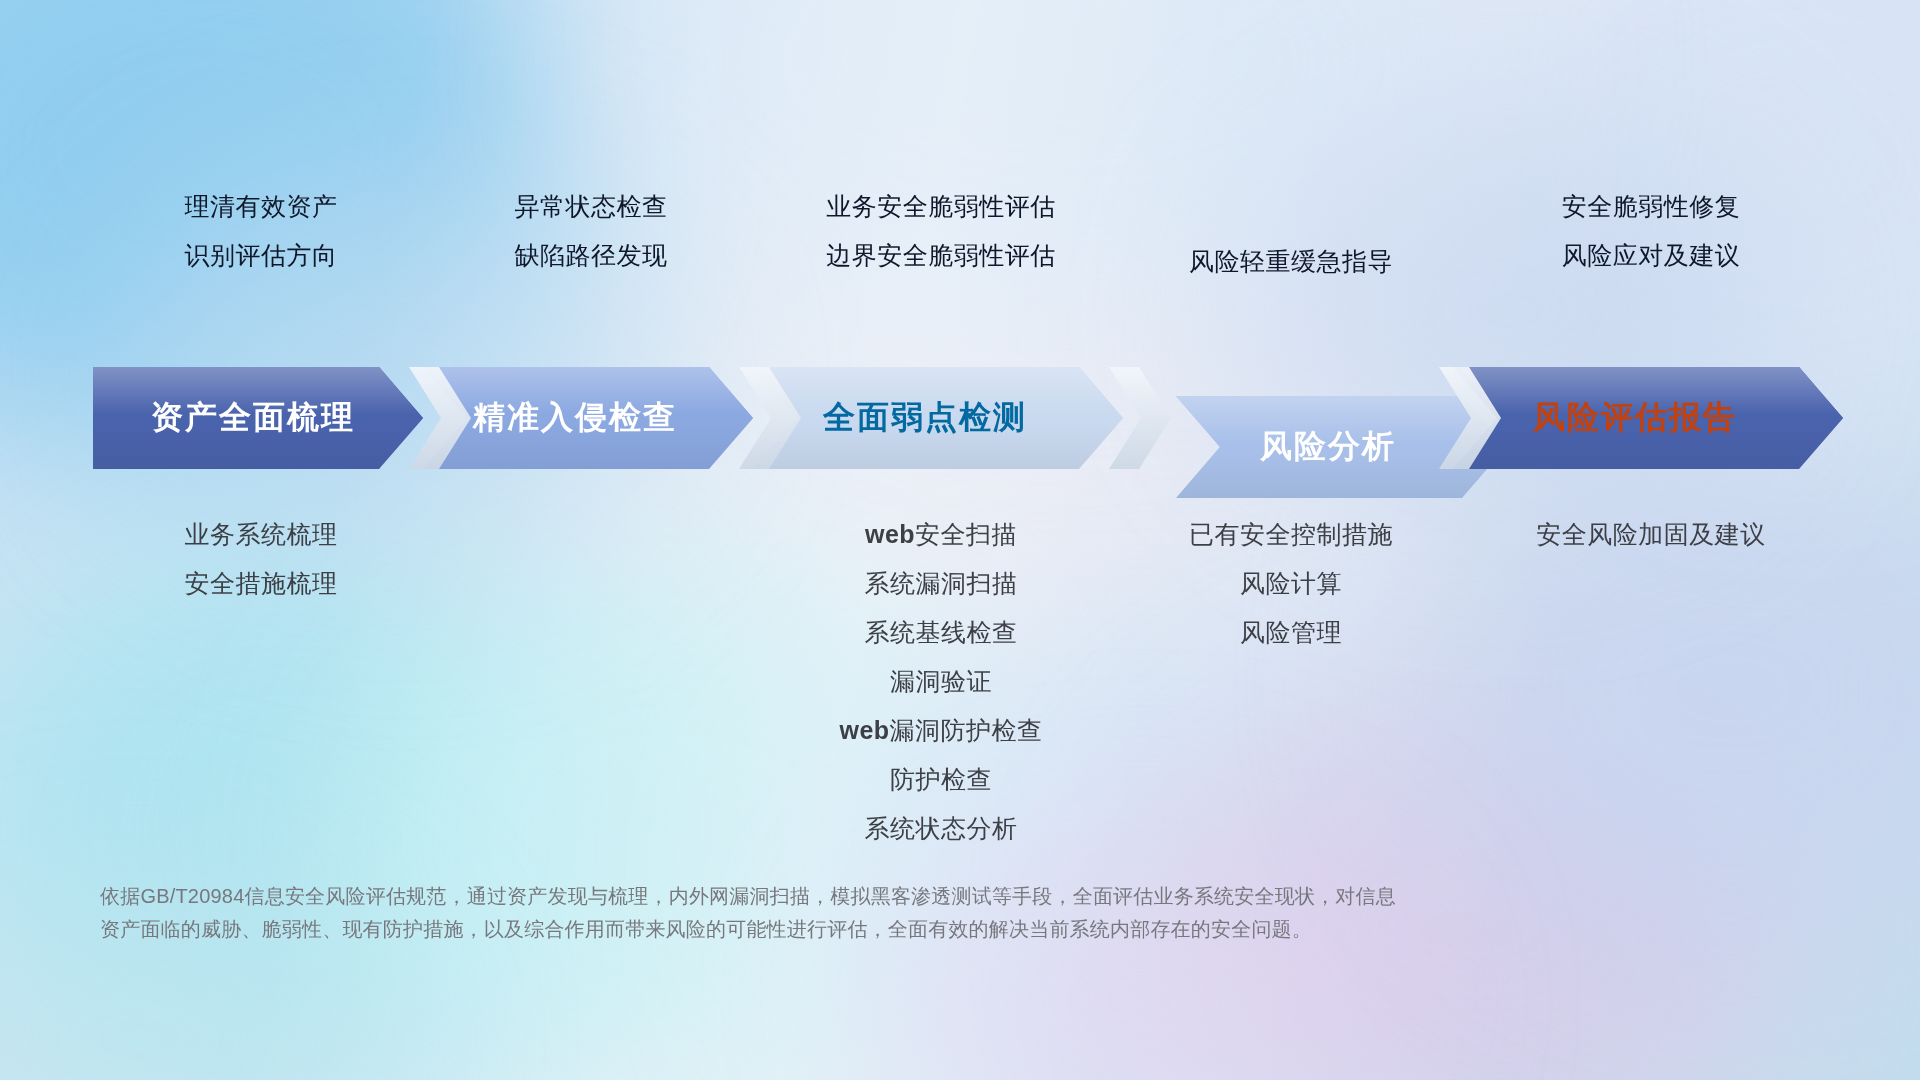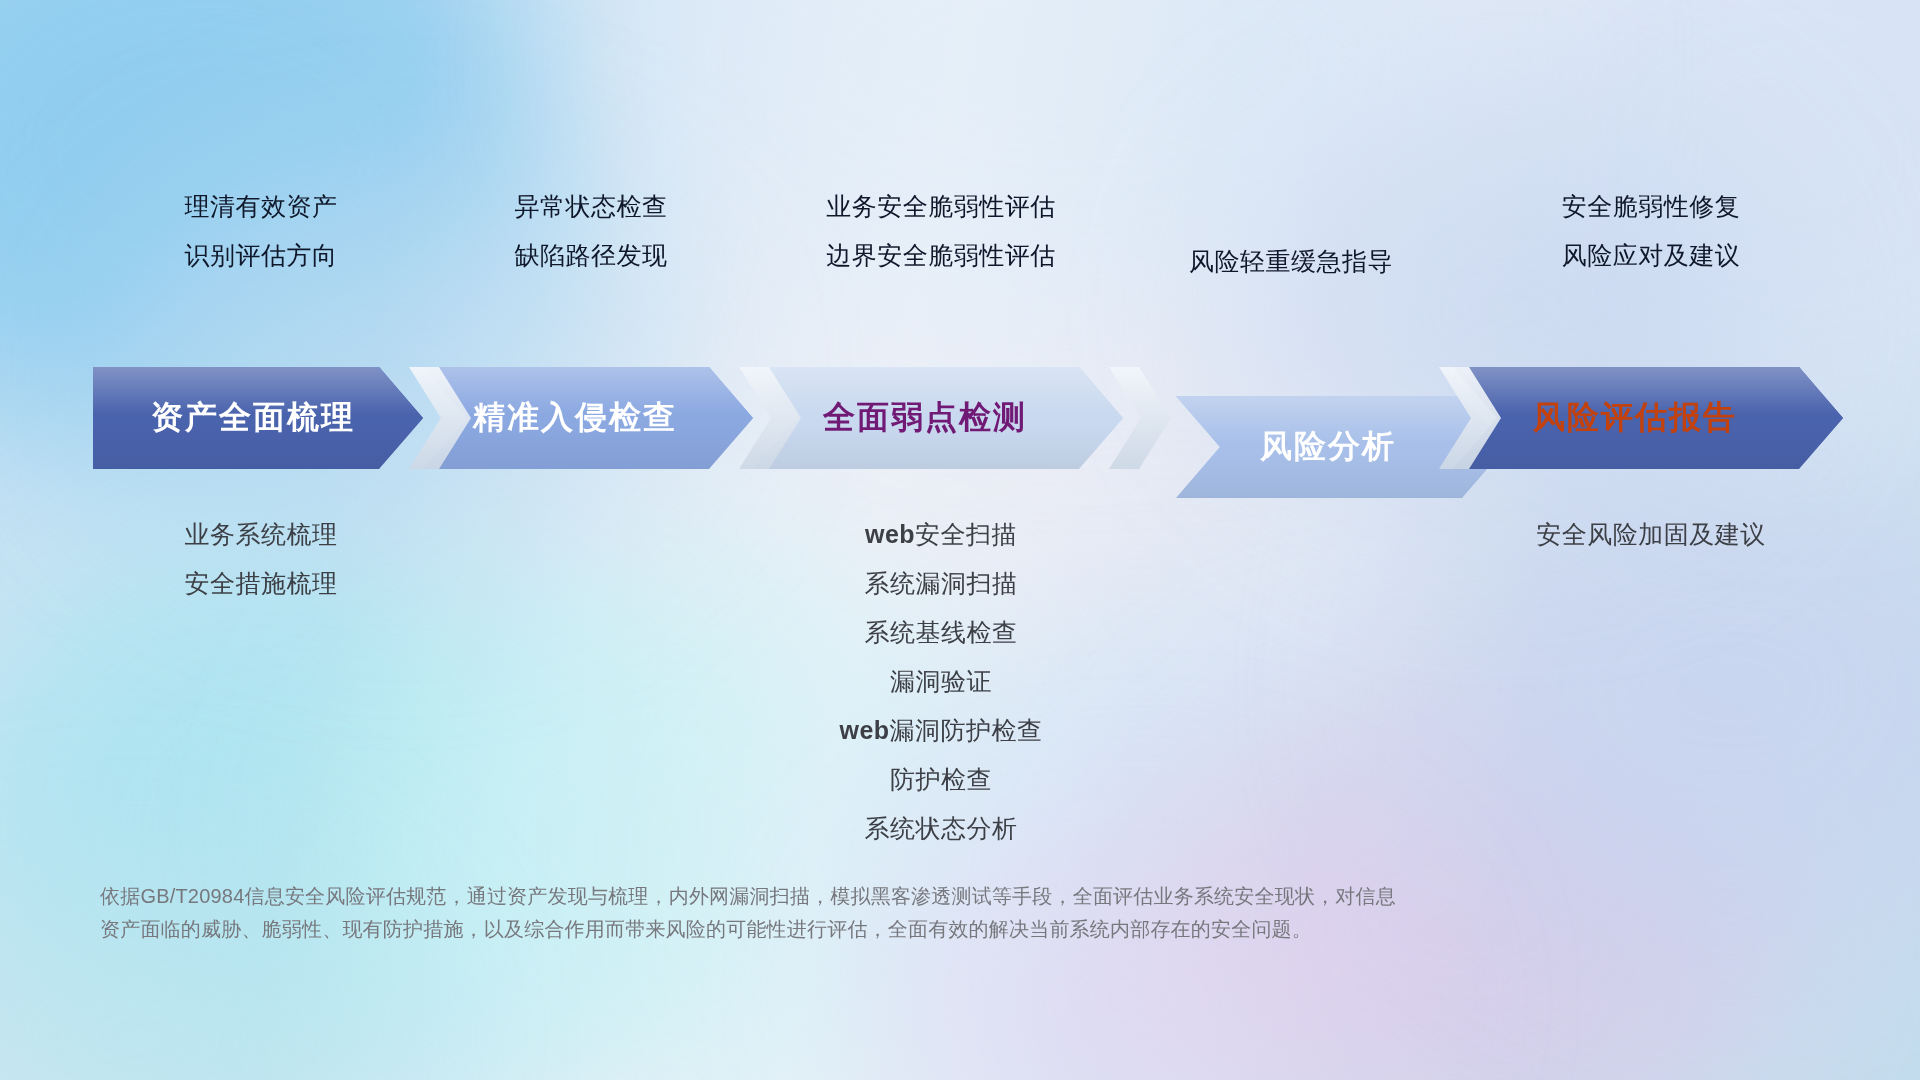--- a/index.html
+++ b/index.html
@@ -133,21 +133,21 @@
         <span class="lbl">资产全面梳理</span>
       </div>
       <div class="chev c2 clipMid" style="left: 330px; width: 330px; color: rgb(255, 255, 255);">
         <div class="shape" style="background: linear-gradient(rgb(139, 168, 225) 0%, rgb(139, 168, 225) 55%, rgba(0, 0, 0, 0.06) 100%), rgb(139, 168, 225); background-blend-mode: normal;"></div>
         <div class="gloss"></div>
         <span class="lbl">精准入侵检查</span>
       </div>
       <div class="sep" style="left: 316px;">
         <div class="inner"></div>
       </div>
-      <div class="chev c3 clipMid" style="left: 660px; width: 370px; color: #701a75;">
+      <div class="chev c3 clipMid" style="left: 660px; width: 370px; color: #0369a1;">
         <div class="shape" style="background: linear-gradient(rgb(201, 217, 239) 0%, rgb(201, 217, 239) 55%, rgba(0, 0, 0, 0.06) 100%), rgb(201, 217, 239); background-blend-mode: normal;"></div>
         <div class="gloss"></div>
         <span class="lbl">全面弱点检测</span>
       </div>
       <div class="sep" style="left: 646px;">
         <div class="inner"></div>
       </div>
       <div class="chev c4 clipMid" style="left: 1083px; width: 330px; color: rgb(255, 255, 255); margin-top: 29px;">
         <div class="shape" style="background: linear-gradient(rgb(168, 192, 233) 0%, rgb(168, 192, 233) 55%, rgba(0, 0, 0, 0.06) 100%), rgb(168, 192, 233); background-blend-mode: normal;"></div>
         <div class="gloss"></div>
@@ -173,20 +173,25 @@
       </div>
       <div class="col" style="left: 660px; width: 370px; top: 0px;">
         <div class="itemBot"><b>web</b>安全扫描</div>
         <div class="itemBot">系统漏洞扫描</div>
         <div class="itemBot">系统基线检查</div>
         <div class="itemBot">漏洞验证</div>
         <div class="itemBot"><b>web</b>漏洞防护检查</div>
         <div class="itemBot">防护检查</div>
         <div class="itemBot">系统状态分析</div>
       </div>
+      <div class="col" style="left: 1030px; width: 330px; top: 0px;">
+        <div class="itemBot">已有安全控制措施</div>
+        <div class="itemBot">风险计算</div>
+        <div class="itemBot">风险管理</div>
+      </div>
       <div class="col" style="left: 1360px; width: 390px; top: 0px;">
         <div class="itemBot">安全风险加固及建议</div>
       </div>
     </div>
 
   <div id="footer">
     <div>依据GB/T20984信息安全风险评估规范，通过资产发现与梳理，内外网漏洞扫描，模拟黑客渗透测试等手段，全面评估业务系统安全现状，对信息</div>
     <div>资产面临的威胁、脆弱性、现有防护措施，以及综合作用而带来风险的可能性进行评估，全面有效的解决当前系统内部存在的安全问题。</div>
   </div>
 

